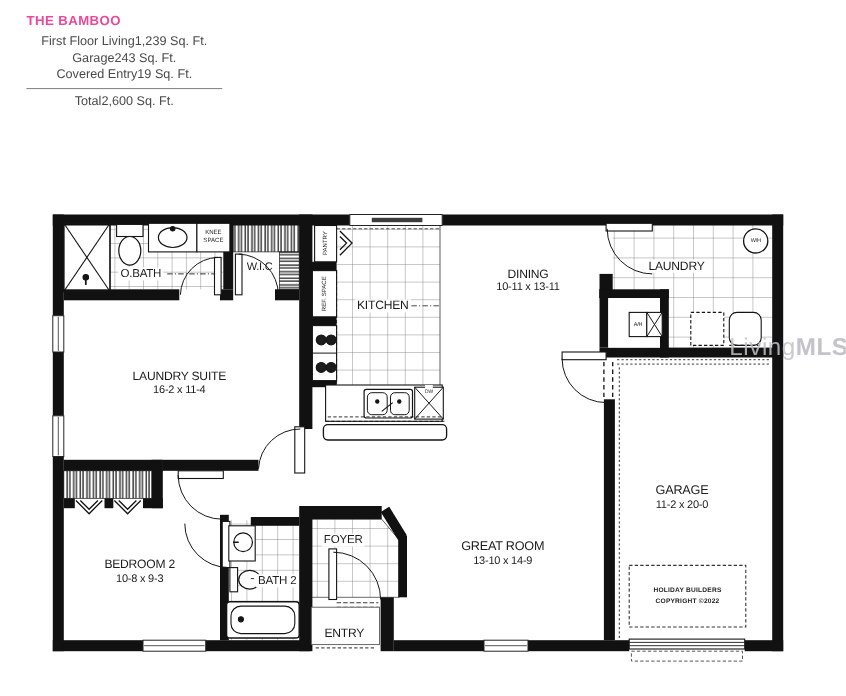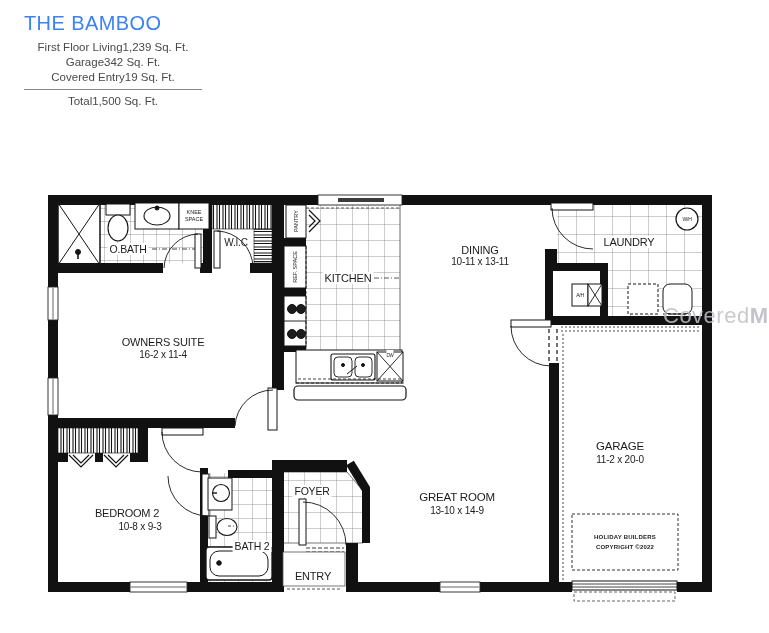--- a/index.html
+++ b/index.html
@@ -1,20 +1,20 @@
 <!DOCTYPE html>
 <html><head>
 <meta charset="utf-8">
 <style>
   html,body{margin:0;padding:0;}
   body{width:769px;height:633px;background:#ffffff;position:relative;overflow:hidden;
        font-family:"Liberation Sans",sans-serif;}
   
   #hdr{position:absolute;left:24px;top:12px;width:178px;color:#4a4a4a;}
-  #hdr .title{font-size:20px;font-weight:normal;color:#3b82f6;letter-spacing:.4px;margin-bottom:5px;}
+  #hdr .title{font-size:12px;font-weight:bold;color:#ec4899;letter-spacing:.4px;margin-bottom:5px;}
   #hdr .row{display:flex;justify-content:center;font-size:11.5px;line-height:15px;}
   #hdr .sep{border-top:1.2px solid #8a8a8a;margin:4px 0 4px 0;}
   
   .lbl{position:absolute;transform:translate(-50%,-50%);white-space:nowrap;color:#1c1c1c;
        font-size:11px;letter-spacing:-.2px;text-align:center;line-height:12px;}
   .dims{font-size:10px;}
   .onTile{background:#fff;padding:0 2px;}
   .tiny{font-size:5.5px;letter-spacing:0;}
   .vlabel{transform:translate(-50%,-50%) rotate(-90deg);}
   .copy{font-size:6px;font-weight:bold;letter-spacing:.2px;color:#222;}
@@ -27,30 +27,30 @@
 <body>
 
 <div id="hdr">
   <div class="title">THE BAMBOO</div>
   <div class="row">
     <span>First Floor Living</span>
     <span>1,239 Sq. Ft.</span>
   </div>
   <div class="row">
     <span>Garage</span>
-    <span>342 Sq. Ft.</span>
+    <span>243 Sq. Ft.</span>
   </div>
   <div class="row">
     <span>Covered Entry</span>
     <span>19 Sq. Ft.</span>
   </div>
   <div class="sep"></div>
   <div class="row">
     <span>Total</span>
-    <span>1,500 Sq. Ft.</span>
+    <span>2,600 Sq. Ft.</span>
   </div>
 </div>
 
 <svg width="769" height="633" viewBox="0 0 769 633">
   <defs>
     <pattern id="t16" width="16" height="16" patternUnits="userSpaceOnUse">
       <path d="M16 0H0V16" fill="none" stroke="#6f6f6f" stroke-width="0.7"></path>
     </pattern>
     <pattern id="t13" width="13" height="13" patternUnits="userSpaceOnUse">
       <path d="M13 0H0V13" fill="none" stroke="#6f6f6f" stroke-width="0.7"></path>
@@ -260,31 +260,31 @@
 
 <div class="lbl onTile" style="left:128px;top:249px;font-size:10.5px;">O.BATH</div>
 <div class="lbl tiny" style="left:194px;top:212px;">KNEE</div>
 <div class="lbl tiny" style="left:194px;top:219px;">SPACE</div>
 <div class="lbl" style="left:236px;top:243px;font-size:10px;">W.I.C</div>
 <div class="lbl vlabel tiny" style="left:296px;top:221px;">PANTRY</div>
 <div class="lbl vlabel tiny" style="left:295px;top:267px;">REF. SPACE</div>
 <div class="lbl onTile" style="left:348px;top:278px;">KITCHEN</div>
 <div class="lbl" style="left:480px;top:250px;">DINING</div>
 <div class="lbl dims" style="left:480px;top:262px;">10-11 x 13-11</div>
-<div class="lbl onTile" style="left:629px;top:242px;">LAUNDRY</div>
+<div class="lbl onTile" style="left:615px;top:242px;">LAUNDRY</div>
 <div class="lbl" style="left:687px;top:219px;font-size:5px;">W/H</div>
 <div class="lbl" style="left:580px;top:295px;font-size:5px;">A/H</div>
 <div class="lbl onTile" style="left:390px;top:356px;font-size:4.5px;padding:0;">DW</div>
-<div class="lbl" style="left:163px;top:342px;">OWNERS SUITE</div>
+<div class="lbl" style="left:163px;top:342px;">LAUNDRY SUITE</div>
 <div class="lbl dims" style="left:163px;top:355px;">16-2 x 11-4</div>
 <div class="lbl" style="left:620px;top:446px;font-size:11.5px;">GARAGE</div>
 <div class="lbl dims" style="left:620px;top:460px;">11-2 x 20-0</div>
 <div class="lbl" style="left:457px;top:497px;font-size:11.5px;">GREAT ROOM</div>
 <div class="lbl dims" style="left:457px;top:511px;">13-10 x 14-9</div>
 <div class="lbl onTile" style="left:312px;top:491px;font-size:10.5px;">FOYER</div>
 <div class="lbl" style="left:313px;top:576px;text-align:center;">ENTRY</div>
-<div class="lbl onTile" style="left:252px;top:546px;font-size:10.5px;">BATH 2</div>
+<div class="lbl onTile" style="left:252px;top:528px;font-size:10.5px;">BATH 2</div>
 <div class="lbl" style="left:127px;top:513px;">BEDROOM 2</div>
-<div class="lbl dims" style="left:127px;top:527px;margin-left:13px;">10-8 x 9-3</div>
+<div class="lbl dims" style="left:127px;top:527px;">10-8 x 9-3</div>
 <div class="lbl copy" style="left:625px;top:537px;">HOLIDAY BUILDERS</div>
 <div class="lbl copy" style="left:625px;top:547px;">COPYRIGHT ©2022</div>
 
-<div id="watermark"><span class="wm1">Covered</span><span class="wm2">MLS</span></div>
+<div id="watermark"><span class="wm1">Living</span><span class="wm2">MLS</span></div>
 
 </body></html>

